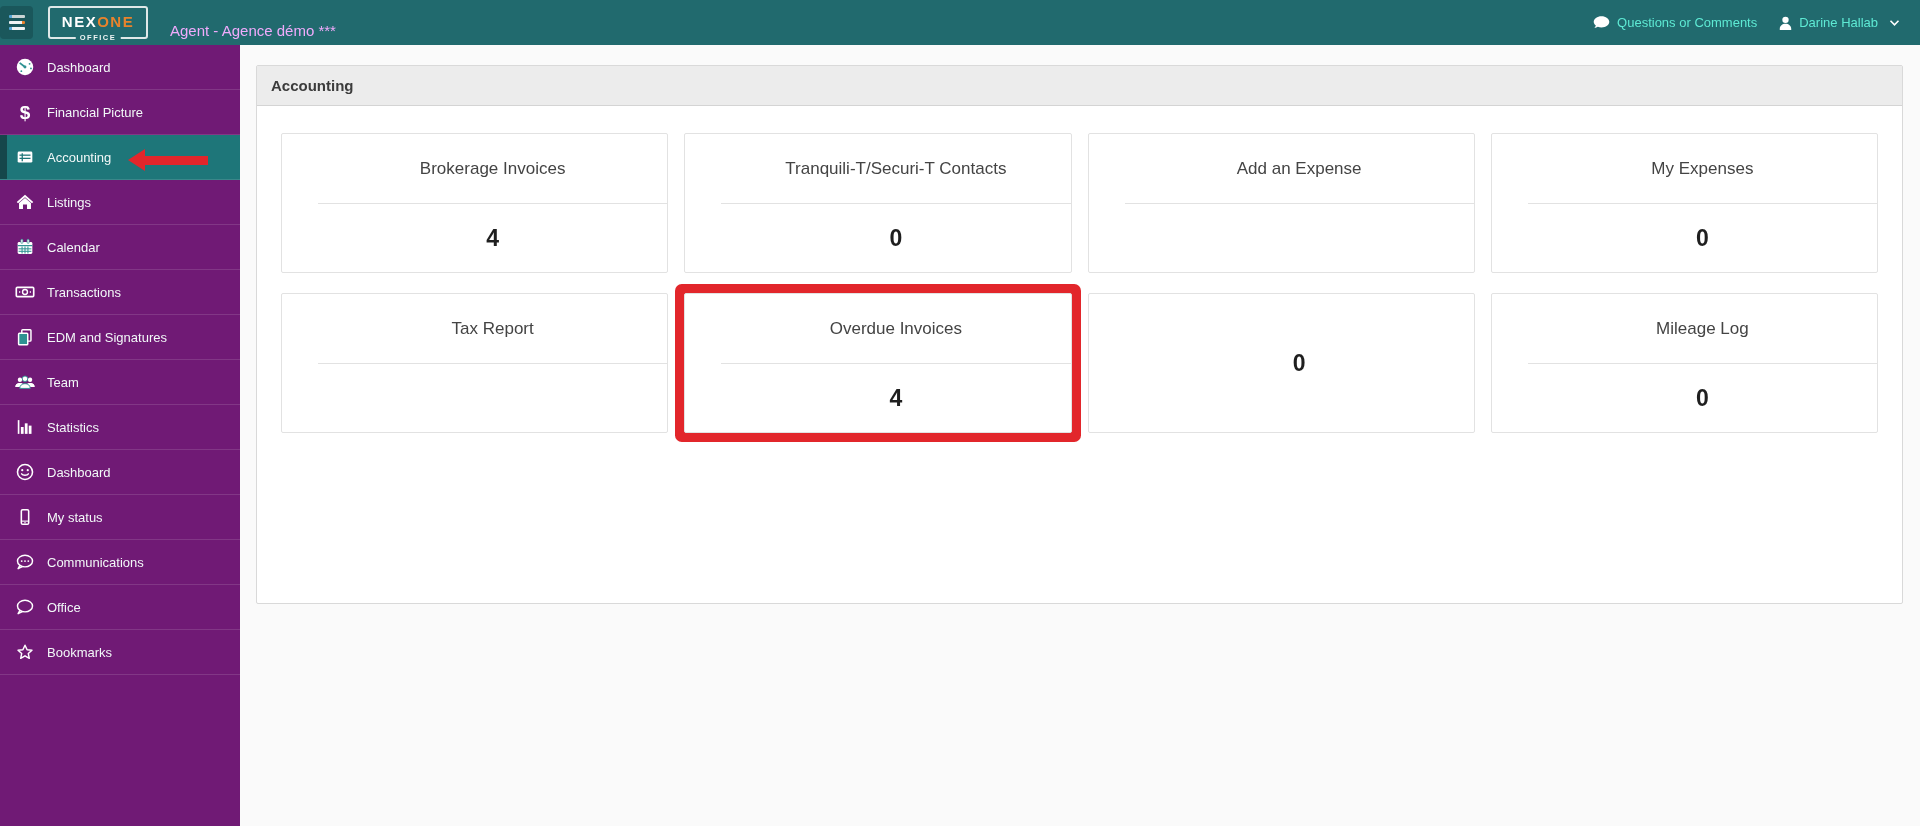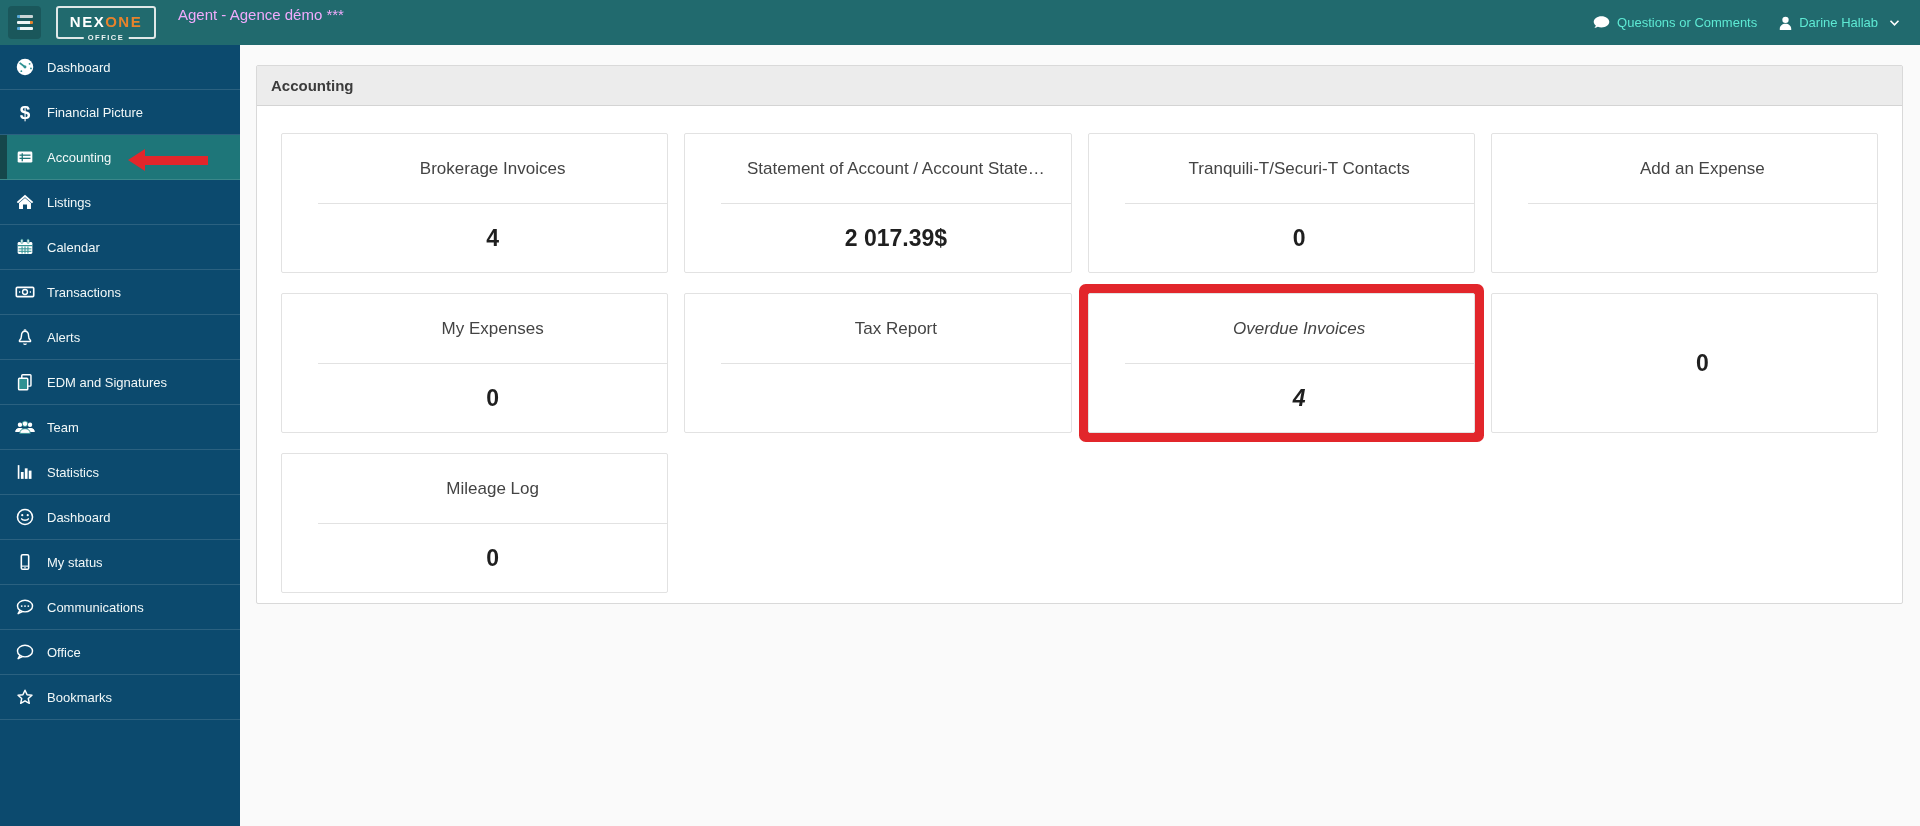--- a/index.html
+++ b/index.html
@@ -1,50 +1,50 @@
 <!DOCTYPE html>
 <html><head>
 <meta charset="utf-8">
 <style>
   * { margin:0; padding:0; box-sizing:border-box; }
   html,body { width:1920px; height:826px; overflow:hidden; font-family:"Liberation Sans", sans-serif; background:#fafafa; }
 
   
   .topbar { position:absolute; left:0; top:0; width:1920px; height:45px; background:#216a6e; display:flex; align-items:center; justify-content:space-between; z-index:30; }
-  .topbar-left { display:flex; align-items:flex-start; padding-left:8px; }
+  .topbar-left { display:flex; align-items:flex-end; padding-left:0; }
   .hamburger-btn { width:33px; height:33px; background:#1a575b; border-radius:4px; display:flex; flex-direction:column; align-items:center; justify-content:center; gap:3px; cursor:pointer; }
   .hamburger-btn i { display:block; width:16px; height:3px; border-radius:1px; }
   .hamburger-btn i:nth-child(1){ background:linear-gradient(90deg,#58a8d8 0 3px,#c9d4d4 3px 16px); }
   .hamburger-btn i:nth-child(2){ background:linear-gradient(90deg,#eef4f4 0 13px,#e8832c 13px 16px); }
   .hamburger-btn i:nth-child(3){ background:linear-gradient(90deg,#58a8d8 0 3px,#eef4f4 3px 16px); }
   .logo-box { position:relative; margin-left:15px; width:100px; height:33px; border:2px solid #dfe8e8; border-radius:3px; display:flex; align-items:center; justify-content:center; }
   .logo-text { font-weight:bold; font-size:15px; letter-spacing:1.5px; color:#ffffff; line-height:1; padding-bottom:3px; }
   .logo-text .orange { color:#e8832c; }
   .logo-sub { position:absolute; left:50%; bottom:-5px; transform:translateX(-50%); background:#216a6e; padding:0 4px; font-size:7.5px; letter-spacing:1.5px; color:#eef4f4; font-weight:bold; white-space:nowrap; }
   .topbar-title { color:#f0abfc; font-size:15px; margin-left:22px; }
   .topbar-right { display:flex; align-items:center; gap:22px; padding-right:20px; color:#5eead4; font-size:13px; }
   .topbar-link { display:flex; align-items:center; gap:7px; cursor:pointer; }
   .chev { margin-left:4px; }
 
   
-  .sidebar { position:absolute; left:0; top:45px; width:240px; height:781px; background:#0c4a6e; z-index:20; }
+  .sidebar { position:absolute; left:0; top:45px; width:240px; height:781px; background:#701a75; z-index:20; }
   .side-item { position:relative; height:45px; display:flex; align-items:center; padding-left:12px; color:#f2f8f8; font-size:13px; cursor:pointer; border-bottom:1px solid rgba(255,255,255,0.13); }
   .side-item .ic { width:22px; height:22px; display:flex; align-items:center; justify-content:center; margin:0 11px 0 2px; flex:0 0 22px; }
   .side-item.active { background:#1e7679; box-shadow:inset 7px 0 0 #15474b; }
   .dollar-glyph { font-size:19px; font-weight:bold; color:#fff; line-height:1; }
 
   
   .main { position:absolute; left:240px; top:45px; width:1680px; height:781px; background:#fafafa; }
   .panel { position:absolute; left:16px; top:20px; width:1647px; height:539px; background:#ffffff; border:1px solid #d9d9d9; border-radius:2px; }
   .panel-header { height:40px; background:#ececec; border-bottom:1px solid #d4d4d4; display:flex; align-items:center; padding-left:14px; font-size:15px; font-weight:bold; color:#3c3c3c; }
   .cards { padding:27px 24px 12px 24px; display:grid; grid-template-columns:repeat(4, minmax(0,1fr)); column-gap:16px; row-gap:20px; }
   .card { height:140px; background:#ffffff; border:1px solid #e2e2e2; border-radius:2px; display:flex; flex-direction:column; cursor:pointer;padding-left:36px; }
   .card-title { height:70px; border-bottom:1px solid #e2e2e2; display:flex; align-items:center; justify-content:center; text-align:center; font-size:17px; color:#444444; padding:0 12px; }
   .card-value { flex:1; display:flex; align-items:center; justify-content:center; font-size:23px; font-weight:bold; color:#1f1f1f; }
-  .card.highlighted { box-shadow:0 0 0 9px #e2262b;font-style:italic; }
+  .card.highlighted { box-shadow:0 0 0 9px #e2262b; }
 
   
   .annot-arrow { position:absolute; left:128px; top:149px; width:80px; height:22px; display:flex; align-items:center; z-index:40; pointer-events:none; }
   .annot-arrow .head { width:0; height:0; border-top:11px solid transparent; border-bottom:11px solid transparent; border-right:17px solid #e2262b; }
   .annot-arrow .shaft { width:63px; height:9px; background:#e2262b; }
 
   svg { display:block; }
 </style>
 </head>
 <body>
@@ -155,30 +155,20 @@
       <svg width="22" height="22" viewBox="0 0 24 24">
           <rect x="2.5" y="7" width="19" height="10" rx="1.2" stroke="#fff" stroke-width="1.8" fill="none"></rect>
           <circle cx="12" cy="12" r="2.7" stroke="#fff" stroke-width="1.5" fill="none"></circle>
           <line x1="5.5" y1="12" x2="6.8" y2="12" stroke="#fff" stroke-width="1.5"></line>
           <line x1="17.2" y1="12" x2="18.5" y2="12" stroke="#fff" stroke-width="1.5"></line>
         </svg>
     </span>
     <span>Transactions</span>
   </div>
 
-  <div class="side-item">
-    <span class="ic">
-      <svg width="22" height="22" viewBox="0 0 24 24">
-          <path d="M6 17h12v-1.2c-1.5-1-2.1-2.7-2.1-4.8 0-3-1.6-5.3-3.9-5.3s-3.9 2.3-3.9 5.3c0 2.1-.6 3.8-2.1 4.8z" stroke="#fff" stroke-width="1.6" fill="none" stroke-linejoin="round"></path>
-          <path d="M10.5 19a1.6 1.6 0 0 0 3 0" stroke="#fff" stroke-width="1.4" fill="none"></path>
-          <path d="M11 5.2a1 1 0 0 1 2 0" stroke="#fff" stroke-width="1.2" fill="none"></path>
-        </svg>
-    </span>
-    <span>Alerts</span>
-  </div>
 
   <div class="side-item">
     <span class="ic">
       <svg width="22" height="22" viewBox="0 0 24 24">
           <rect x="8.5" y="4" width="10" height="12.5" rx="1" stroke="#fff" stroke-width="1.6" fill="none"></rect>
           <rect x="5" y="8" width="10" height="12.5" rx="1" stroke="#fff" stroke-width="1.6" fill="#2e9192"></rect>
         </svg>
     </span>
     <span>EDM and Signatures</span>
   </div>
@@ -269,24 +259,20 @@
 <div class="main">
   <div class="panel">
     <div class="panel-header">Accounting</div>
     <div class="cards">
 
       <div class="card">
         <div class="card-title">Brokerage Invoices</div>
         <div class="card-value">4</div>
       </div>
 
-      <div class="card">
-        <div class="card-title">Statement of Account / Account State…</div>
-        <div class="card-value">2 017.39$</div>
-      </div>
 
       <div class="card">
         <div class="card-title">Tranquili-T/Securi-T Contacts</div>
         <div class="card-value">0</div>
       </div>
 
       <div class="card">
         <div class="card-title">Add an Expense</div>
         <div class="card-value"></div>
       </div>

